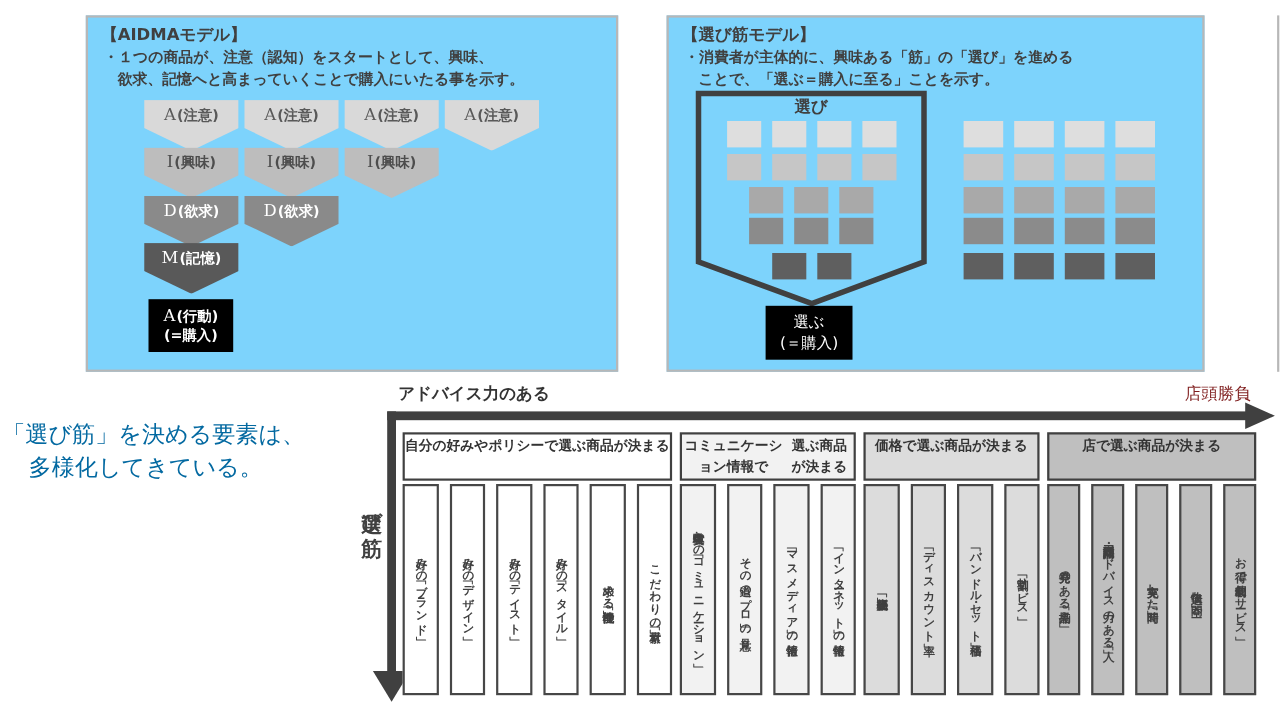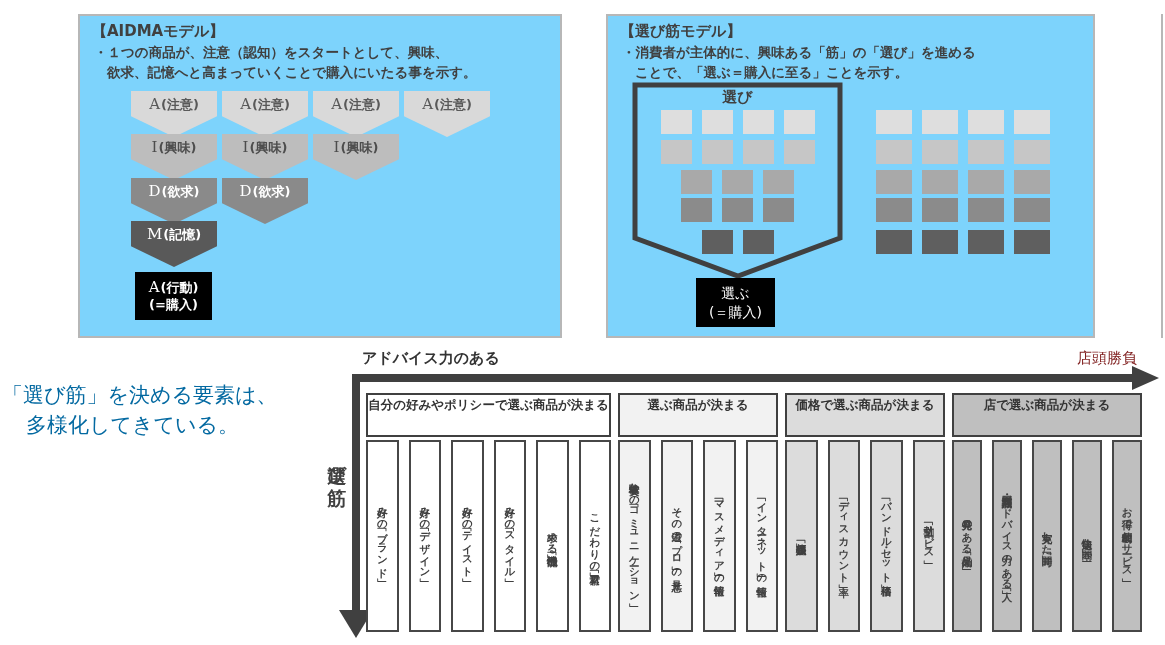--- a/index.html
+++ b/index.html
@@ -210,20 +210,21 @@
           <div class="factor-col" style="background: rgb(255, 255, 255);">好みの「ブランド」</div>
           <div class="factor-col" style="background: rgb(255, 255, 255);">好みの「デザイン」</div>
           <div class="factor-col" style="background: rgb(255, 255, 255);">好みの「テイスト」</div>
           <div class="factor-col" style="background: rgb(255, 255, 255);">好みの「スタイル」</div>
           <div class="factor-col" style="background: rgb(255, 255, 255);">求める「機能性」</div>
           <div class="factor-col" style="background: rgb(255, 255, 255);">こだわりの「素材」</div>
         </div>
       </div>
       <div class="group" style="width: 160px;">
         <div class="group-header" style="background: rgb(242, 242, 242);">
+          <div>コミュニケーション情報で</div>
           <div>選ぶ商品が決まる</div>
         </div>
         <div class="group-cols">
           <div class="factor-col" style="background: rgb(242, 242, 242);">実体験者との「コミュニケーション」</div>
           <div class="factor-col" style="background: rgb(242, 242, 242);">その道の「プロ」の意見</div>
           <div class="factor-col" style="background: rgb(242, 242, 242);">「マスメディア」の情報</div>
           <div class="factor-col" style="background: rgb(242, 242, 242);">「インターネット」の情報</div>
         </div>
       </div>
       <div class="group" style="width: 160px;">

